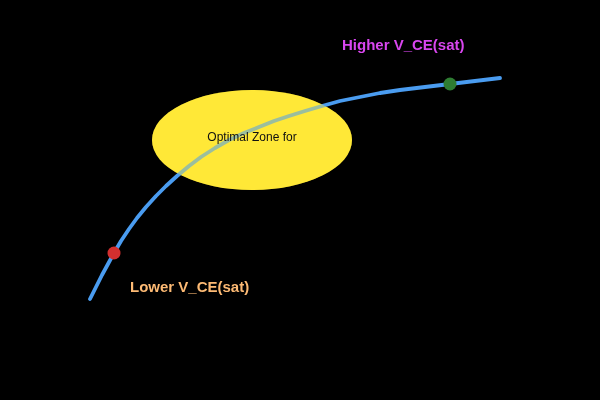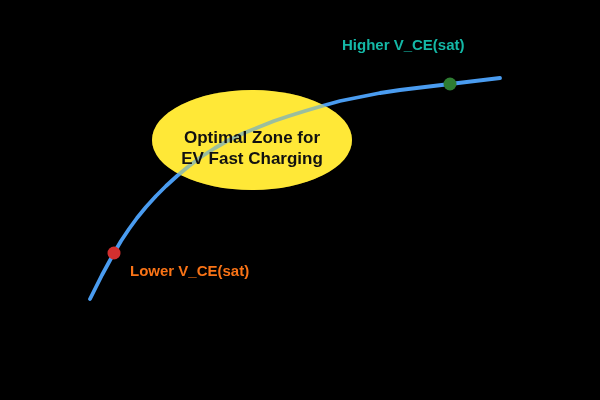--- a/index.html
+++ b/index.html
@@ -9,22 +9,22 @@
     height: 400px;
     overflow: hidden;
     background: #000;
     font-family: "Liberation Sans", sans-serif;
   }
   .stage svg { position: absolute; left: 0; top: 0; display: block; }
   .label-block { position: absolute; font-weight: 700; white-space: nowrap; }
   .zone-label {
     left: 152px; top: 127px; width: 200px;
     text-align: center;
-    font-size: 17px; line-height: 21px;
-    font-weight: 700;
+    font-size: 12px; line-height: 21px;
+    font-weight: 400;
   }
   .green-label {
     left: 342px; top: 35px;
     font-size: 15px; line-height: 19px;
   }
   .red-label {
     left: 130px; top: 261px;
     font-size: 15px; line-height: 20px;
   }
 </style>
@@ -36,24 +36,23 @@
   <svg id="chart-svg" width="600" height="400" viewBox="0 0 600 400">
     <ellipse id="zone-ellipse" cx="252" cy="140" rx="100" ry="50" fill="#FFE838"></ellipse>
     <polyline id="curve-line" points="90,299 96,287 102,275 108,264 114,253 121,241 129,229 137,218 146,207 156,196 166,186 177,176 189,166 201,157 215,148 229,140 244,133 259,127 274,121 289,116 305,111 322,106 340,101 360,97 380,93 400,90 425,87 450,84 475,81 500,78" fill="none" stroke="#4A9CF0" stroke-width="3.8" stroke-linecap="round" stroke-linejoin="round"></polyline>
     <ellipse id="zone-tint" cx="252" cy="140" rx="100" ry="50" fill="#FFE838" fill-opacity="0.45"></ellipse>
     <circle id="marker-0" cx="114" cy="253" r="6.5" fill="#D32F2F"></circle>
     <circle id="marker-1" cx="450" cy="84" r="6.5" fill="#2E7D32"></circle>
   </svg>
 
   <div class="label-block zone-label" id="zone-label" style="color: rgb(17, 17, 17);">
     <div>Optimal Zone for</div>
-    <div>EV Fast Charging</div>
   </div>
 
-  <div class="label-block green-label" id="marker-1-label" style="color: #14b8a6;">
+  <div class="label-block green-label" id="marker-1-label" style="color: #d946ef;">
     <div>Higher V_CE(sat)</div>
   </div>
 
-  <div class="label-block red-label" id="marker-0-label" style="color: #f97316;">
+  <div class="label-block red-label" id="marker-0-label" style="color: #fdba74; margin-top: 16px;">
     <div>Lower V_CE(sat)</div>
   </div>
 
 </div>
 
 </body></html>

